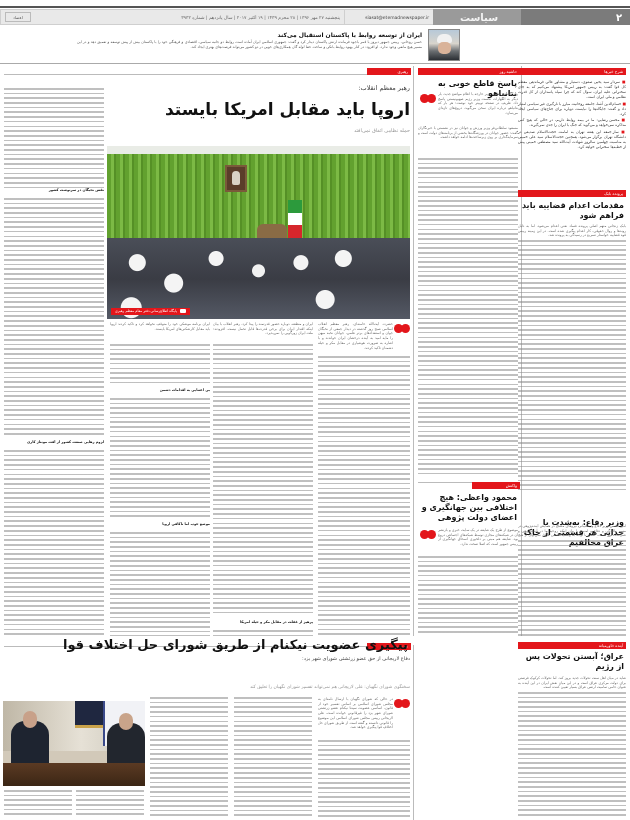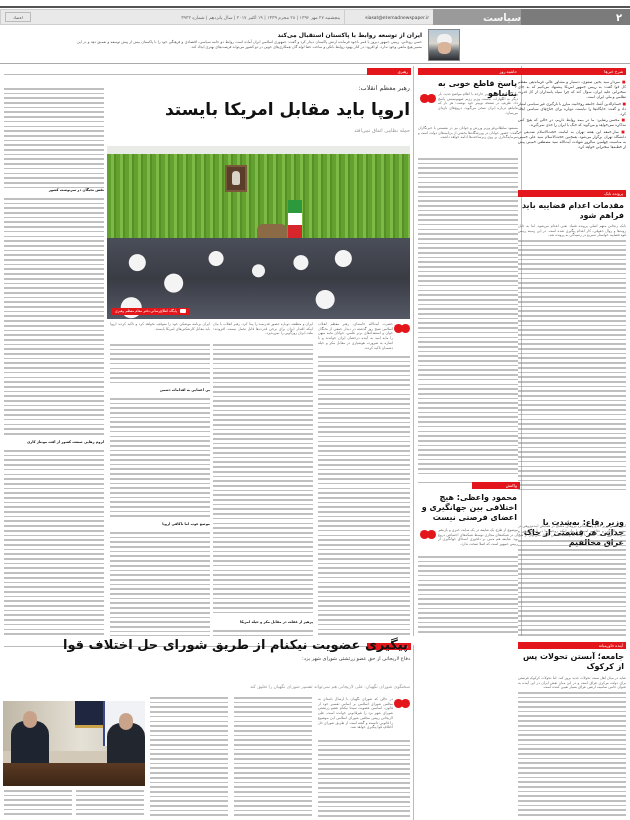--- a/index.html
+++ b/index.html
@@ -6,21 +6,21 @@
   html, body { width: 630px; height: 820px; overflow: hidden; background: #ffffff; }
   body { font-family: "DejaVu Sans", sans-serif; color: #222; position: relative; direction: rtl; }
 
   
   .topline { position: absolute; left: 0; top: 6px; width: 630px; height: 2px; background: #555; }
   .header { position: absolute; left: 0; top: 9px; width: 630px; height: 16px; display: flex; direction: ltr; }
   .h-left { flex: 0 0 345px; background: #e9e9e9; border: 1px solid #cfcfcf; display: flex; align-items: center; padding: 0 4px; font-size: 4.5px; color: #666; }
   .h-logo { width: 26px; height: 10px; border: 1px solid #bbb; font-size: 4px; display: flex; align-items: center; justify-content: center; color: #555; margin-right: 8px; }
   .h-date { flex: 1; text-align: right; direction: rtl; }
   .h-email { flex: 0 0 88px; background: #e9e9e9; border-top: 1px solid #cfcfcf; border-bottom: 1px solid #cfcfcf; font-size: 4.5px; color: #444; display: flex; align-items: center; justify-content: flex-end; padding-right: 4px; }
-  .h-section { flex: 0 0 88px; background: #9a9a9a; color: #f4f4f4; font-size: 10px; font-weight: bold; display: flex; align-items: center; justify-content: flex-end; padding-right: 0; }
+  .h-section { flex: 0 0 88px; background: #9a9a9a; color: #f4f4f4; font-size: 10px; font-weight: bold; display: flex; align-items: center; justify-content: flex-end; padding-right: 23px; }
   .h-page { flex: 1; background: #7b7b7b; color: #fff; font-size: 10px; font-weight: bold; display: flex; align-items: center; justify-content: flex-end; padding-right: 8px; }
 
   
   .teaser { position: absolute; left: 0; top: 28px; width: 630px; height: 34px; }
   .teaser-photo { position: absolute; right: 170px; top: 1px; width: 32px; height: 32px; background: linear-gradient(180deg,#b7c9d8 0%,#d8d4cc 45%,#6b6f72 70%,#2b2f34 100%); border: 1px solid #888; }
   .teaser-photo::before { content: ""; position: absolute; left: 8px; top: 4px; width: 15px; height: 9px; background: #f1f1f1; border-radius: 6px 6px 2px 2px; }
   .teaser-photo::after { content: ""; position: absolute; left: 9px; top: 12px; width: 13px; height: 12px; background: #d9b39a; border-radius: 5px; }
   .teaser-title { position: absolute; right: 208px; top: 3px; font-size: 6px; font-weight: bold; color: #111; }
   .teaser-body { position: absolute; right: 208px; top: 12px; width: 345px; font-size: 3.6px; line-height: 5px; color: #555; text-align: justify; }
   .teaser-line { position: absolute; left: 0; top: 63px; width: 630px; height: 1px; background: #aaa; }
@@ -123,37 +123,37 @@
 <div class="kicker" style="right:4px; top:190px; width:108px;">پرونده بابک</div>
 <div class="hl hl-mid" style="right:6px; top:201px; width:104px;">مقدمات اعدام قضاییه باید فراهم شود</div>
 <div class="col-text" style="right:4px; top:224px; width:108px; height:14px;">بابک زنجانی متهم اصلی پرونده فساد نفتی اعدام می‌شود. اما به دلیل روندها و روال حقوقی، کار اعدام پیگیری شده است. در این زمینه رییس قوه قضاییه خواستار تسریع در رسیدگی به پرونده شد.</div>
 <div class="lines" style="position:absolute; right:4px; top:240px; width:108px; height:250px;"></div>
 
 <div class="hl hl-mid" style="right:6px; top:518px; width:104px;">وزیر دفاع: به‌شدت با جدایی هر قسمتی از خاک عراق مخالفیم</div>
 <div class="col-text" style="right:4px; top:524px; width:108px; height:14px;">امیر حاتمی وزیر دفاع و پشتیبانی نیروهای مسلح در همایش آینده‌پژوهی در مسیر بالندگی و دفاع و امنیت با بیان اینکه روحیه ما در آینده‌پژوهی و شناخت دقیق است، گفت: با توجه به وضعیت فعلی عراق نمی‌توان از هیچ اقدامی برای تجزیه آن حمایت کرد.</div>
 <div class="lines" style="position:absolute; right:4px; top:540px; width:108px; height:96px;"></div>
 
 <div class="kicker" style="right:4px; top:642px; width:108px;">آینده خاورمیانه</div>
-<div class="hl hl-mid" style="right:6px; top:652px; width:104px;">جامعه؛ آبستن تحولات پس از کرکوک</div>
+<div class="hl hl-mid" style="right:6px; top:652px; width:104px;">عراق؛ آبستن تحولات پس از رژیم</div>
 <div class="col-text" style="right:4px; top:676px; width:108px; height:14px;">شاید در میان اهل سنت تحولات جدید بروز کند. اما تحولات کرکوک فرصتی برای دولت مرکزی عراق است و در این میان نقش ایران در این آینده به عنوان حامی تمامیت ارضی عراق بسیار تعیین کننده است.</div>
 <div class="lines" style="position:absolute; right:4px; top:692px; width:108px; height:126px;"></div>
 
 <div class="kicker" style="right:110px; top:68px; width:102px;">حاشیه روز</div>
 <div class="hl hl-mid" style="right:113px; top:79px; width:98px;">پاسخ قاطع خوبی به نتانیاهو</div>
 <div class="heart" style="right:194px; top:94px;">
     <span></span>
     <span></span>
   </div>
 <div class="col-text" style="right:112px; top:92px; width:80px; height:32px;">روز گذشته معاون وزیر خارجه با اعلام مواضع جدید، بار دیگر به اظهارات نخست وزیر رژیم صهیونیستی پاسخ داد. ظریف در صفحه توییتر خود نوشت: هر بار که نتانیاهو درباره ایران سخن می‌گوید، دروغ‌های تازه‌ای می‌سازد.</div>
 <div class="col-text" style="right:112px; top:126px; width:100px; height:30px;">مسعود سلطانی‌فر وزیر ورزش و جوانان نیز در نشستی با خبرنگاران گفت: حضور جوانان در ورزشگاه‌ها بخشی از برنامه‌های دولت است و سرمایه‌گذاری بر روی زیرساخت‌ها ادامه خواهد داشت.</div>
 <div class="lines" style="position:absolute; right:112px; top:158px; width:100px; height:316px;"></div>
 
 <div class="kicker-line" style="right:110px; top:482px; width:102px;"></div>
 <div class="kicker" style="right:110px; top:482px; width:48px;">واکنش</div>
-<div class="hl hl-mid" style="right:113px; top:493px; width:98px;">محمود واعظی: هیچ اختلافی بین جهانگیری و اعضای فرصتی نیست</div>
+<div class="hl hl-mid" style="right:113px; top:493px; width:98px;">محمود واعظی: هیچ اختلافی بین جهانگیری و اعضای دولت پژوهی</div>
 <div class="heart" style="right:194px; top:530px;">
     <span></span>
     <span></span>
   </div>
 <div class="col-text" style="right:112px; top:528px; width:80px; height:24px;">موضوع از طرح یک شایعه در یک سایت خبری و بازنشر آن در شبکه‌های مجازی توسط شبکه‌های اجتماعی دروغ بود. شایعه هم مبنی بر دلخوری اسحاق جهانگیری از رییس جمهور است که اصلا صحت ندارد.</div>
 <div class="lines" style="position:absolute; right:112px; top:556px; width:100px; height:80px;"></div>
 
 <div class="kicker-line" style="left:4px; top:74px; width:405px;"></div>
 <div class="kicker" style="left:367px; top:68px; width:44px;">رهبری</div>
 <div class="hl hl-pre" style="right:220px; top:84px;">رهبر معظم انقلاب:</div>

